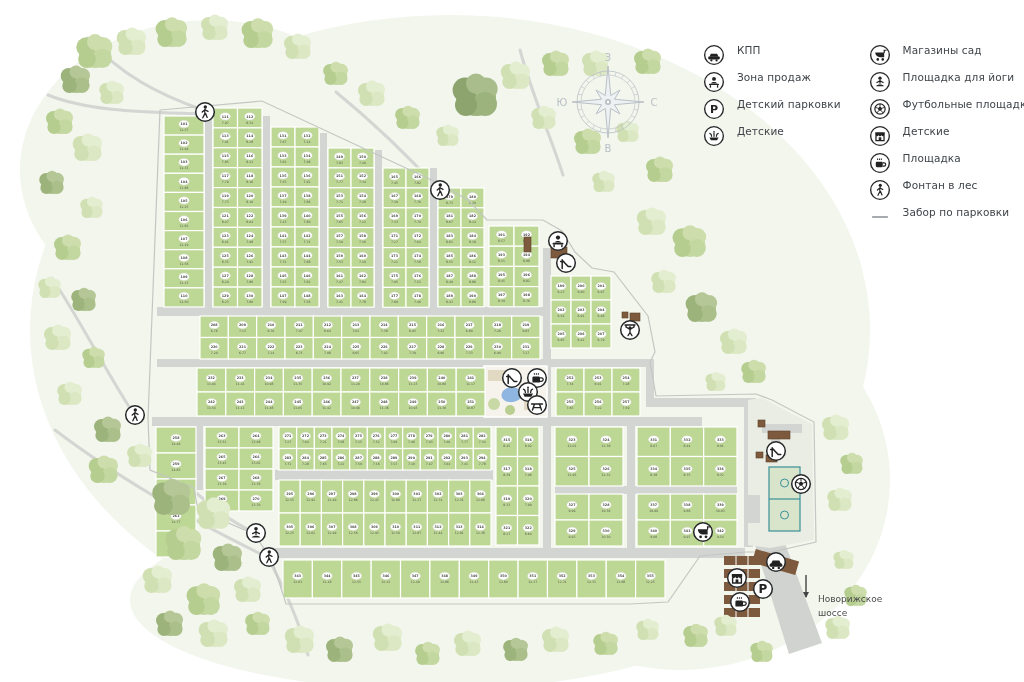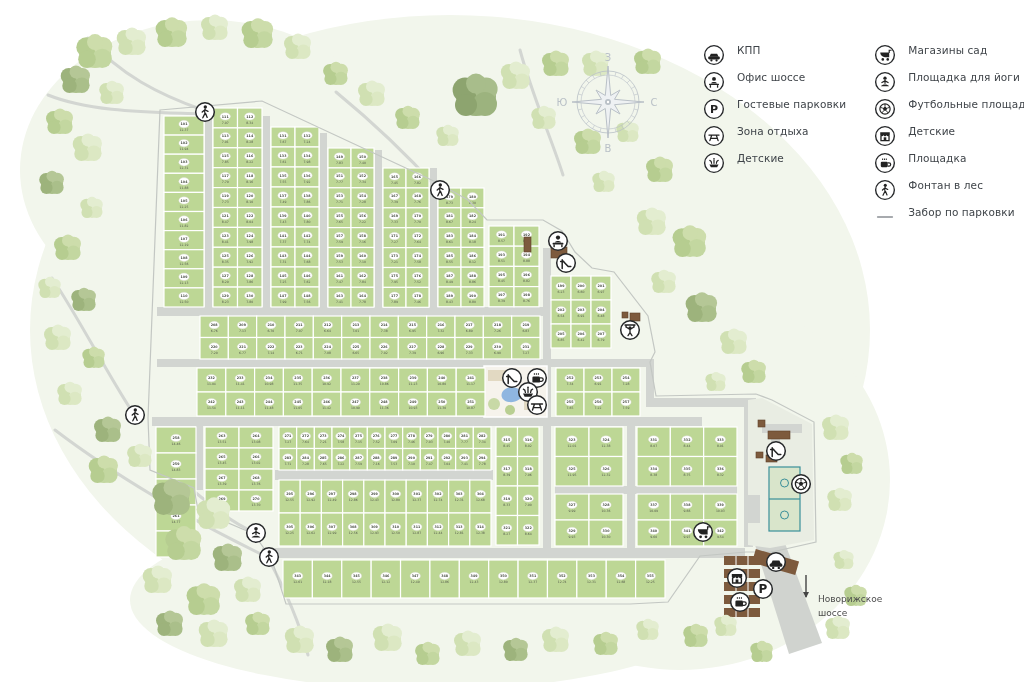--- a/index.html
+++ b/index.html
@@ -2400,39 +2400,30 @@
           <span class="lg-ic">
             <svg width="22" height="22" viewBox="0 0 24 24">
               <circle cx="12" cy="12" r="10.2" fill="#fff" stroke="#26282a" stroke-width="1.5"></circle>
               <circle cx="12" cy="8.6" r="2.1" fill="#222222"></circle>
               <path d="M8.8 13.6c.6-2 5.8-2 6.4 0z" fill="#222222"></path>
               <rect x="6.6" y="13.8" width="10.8" height="1.6" rx=".5" fill="#222222"></rect>
               <rect x="7.4" y="15.4" width="1.4" height="2.8" fill="#222222"></rect>
               <rect x="15.2" y="15.4" width="1.4" height="2.8" fill="#222222"></rect>
             </svg>
           </span>
-          <span class="lg-lb">Офис шоссе</span>
+          <span class="lg-lb">Зона продаж</span>
         </div>
         <div class="lg-row">
           <span class="lg-ic">
             <svg width="22" height="22" viewBox="0 0 24 24">
               <circle cx="12" cy="12" r="10.2" fill="#fff" stroke="#26282a" stroke-width="1.5"></circle>
               <text x="12" y="16.4" text-anchor="middle" font-size="12" font-weight="bold" fill="#222222" font-family="'DejaVu Sans',sans-serif">P</text>
             </svg>
           </span>
-          <span class="lg-lb">Гостевые парковки</span>
-        </div>
-        <div class="lg-row">
-          <span class="lg-ic">
-            <svg width="22" height="22" viewBox="0 0 24 24">
-              <circle cx="12" cy="12" r="10.2" fill="#fff" stroke="#26282a" stroke-width="1.5"></circle>
-              <path d="M6.5 11h11M9.5 11l-2 6M14.5 11l2 6M8.6 14.6h6.8" stroke="#222222" stroke-width="1.4" fill="none" stroke-linecap="round"></path>
-            </svg>
-          </span>
-          <span class="lg-lb">Зона отдыха</span>
+          <span class="lg-lb">Детский парковки</span>
         </div>
         <div class="lg-row">
           <span class="lg-ic">
             <svg width="22" height="22" viewBox="0 0 24 24">
               <circle cx="12" cy="12" r="10.2" fill="#fff" stroke="#26282a" stroke-width="1.5"></circle>
               <path d="M7 13.5h10l-1.6 3.2H8.6z" fill="#222222"></path>
               <path d="M12 12.4V8.6M9.4 12.4c0-1.8-.8-2.8-2-3.2M14.6 12.4c0-1.8.8-2.8 2-3.2" stroke="#222222" stroke-width="1.3" fill="none" stroke-linecap="round"></path>
               <circle cx="12" cy="7.4" r=".9" fill="#222222"></circle>
             </svg>
           </span>

